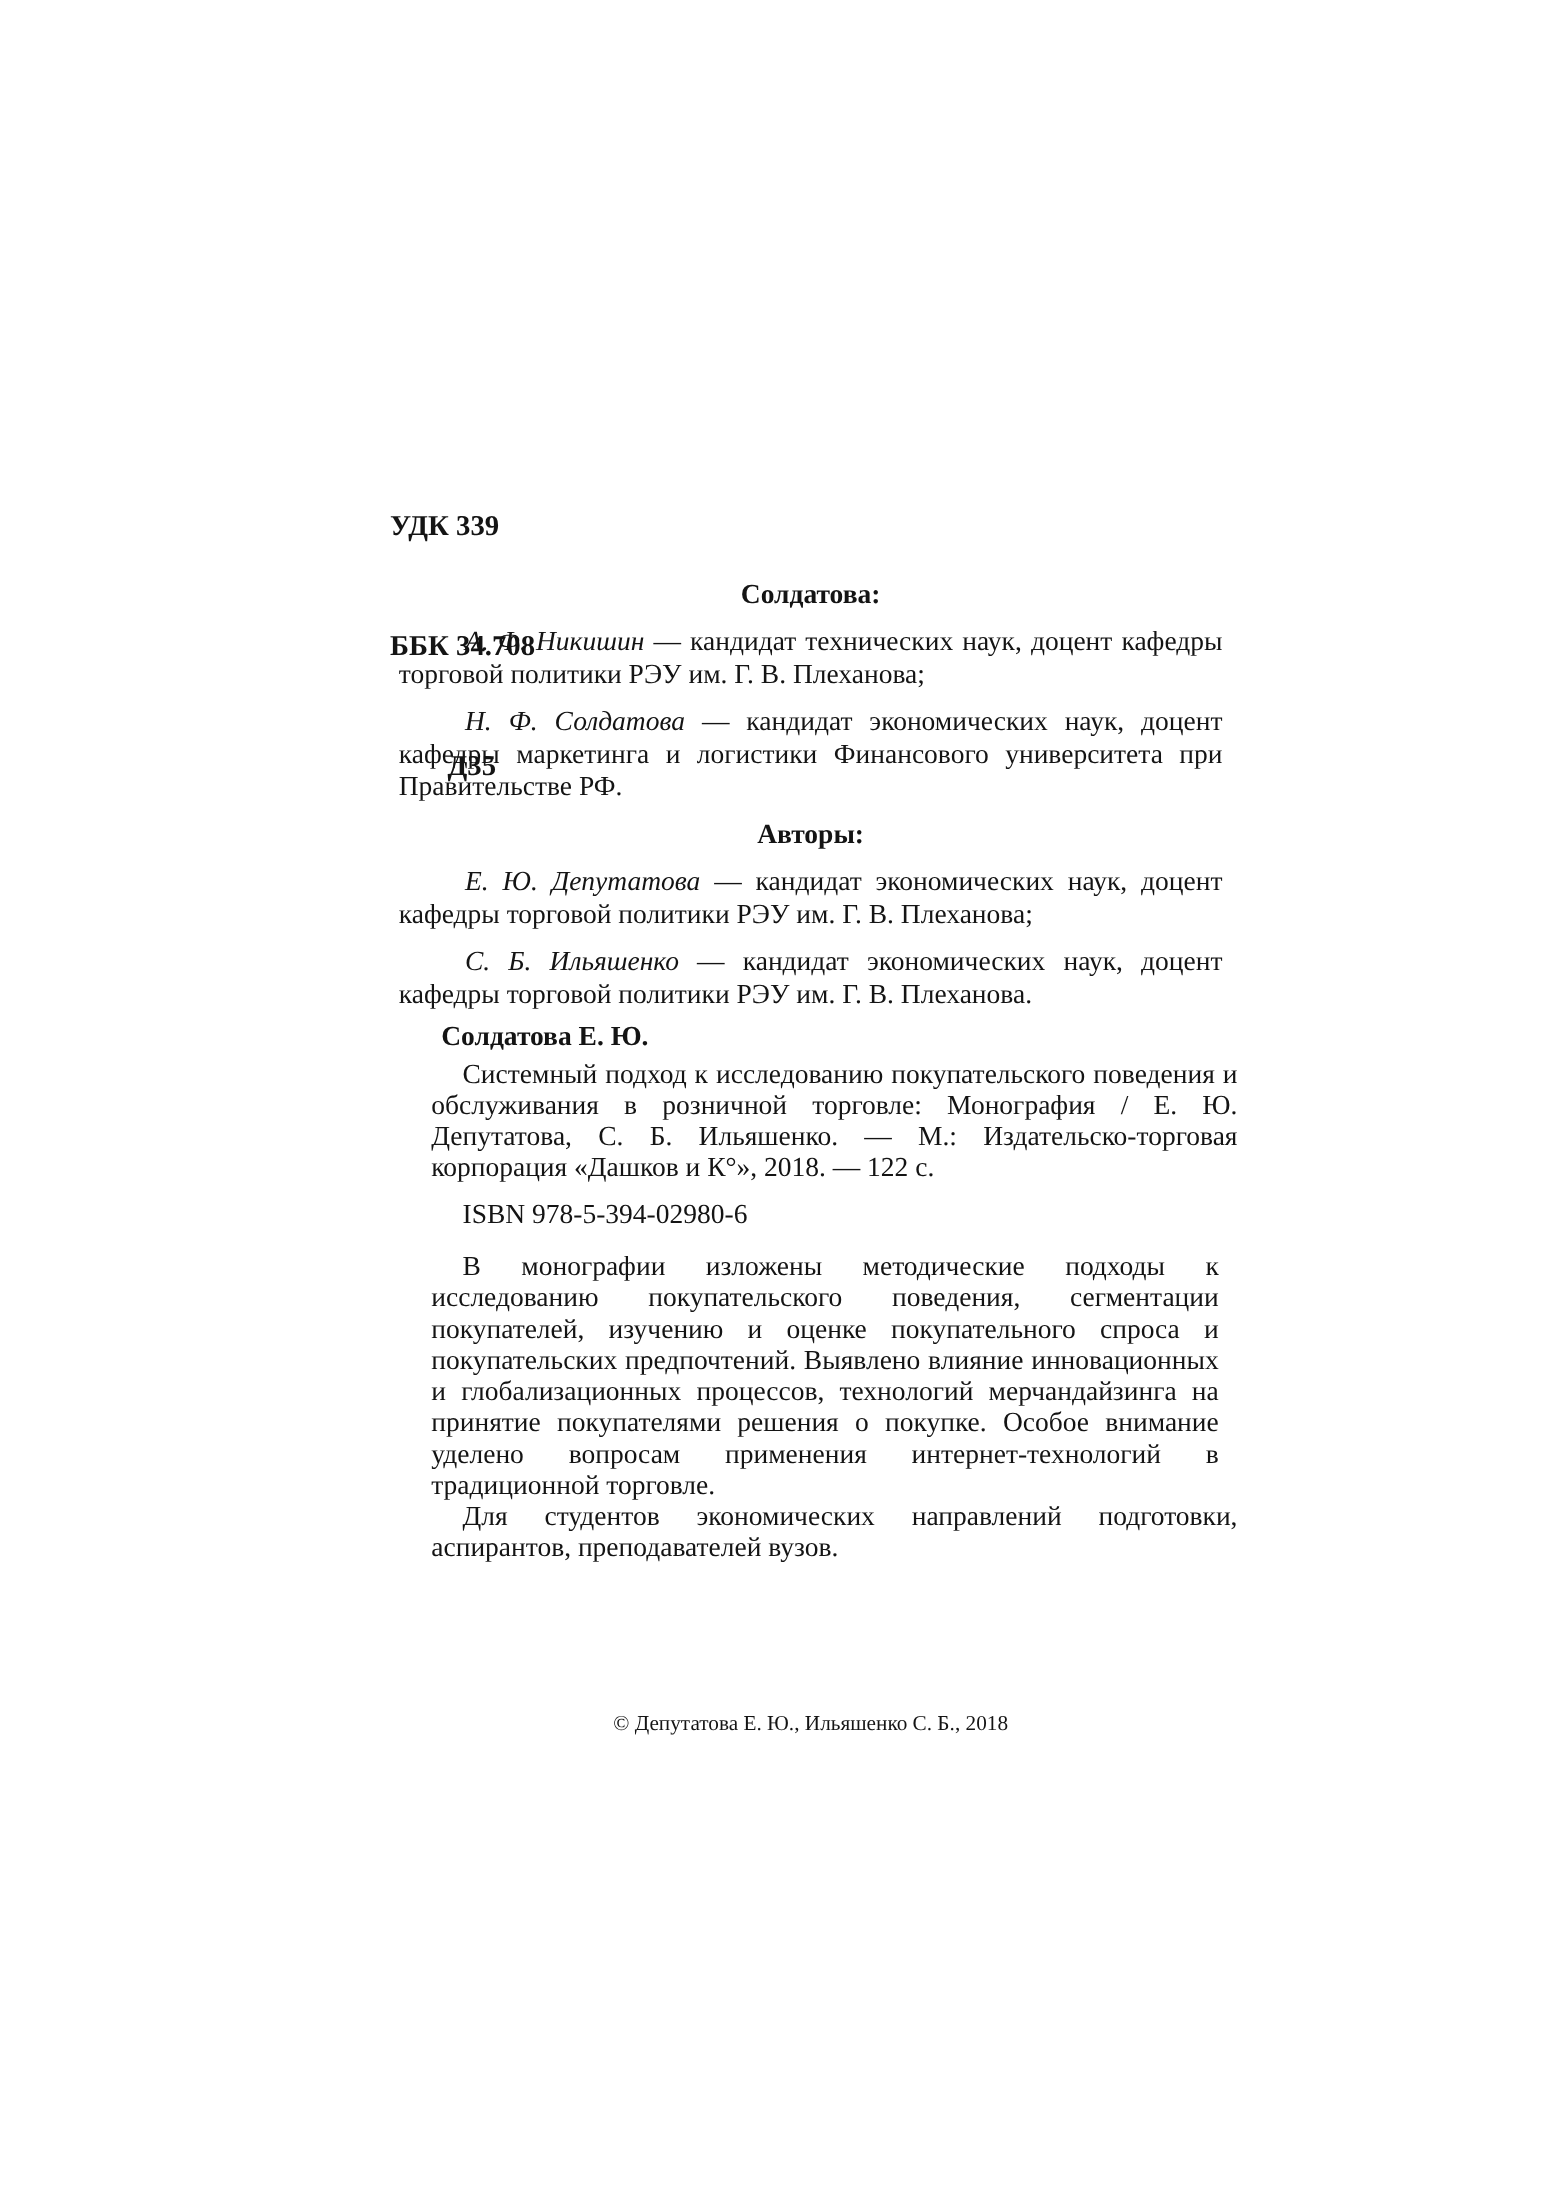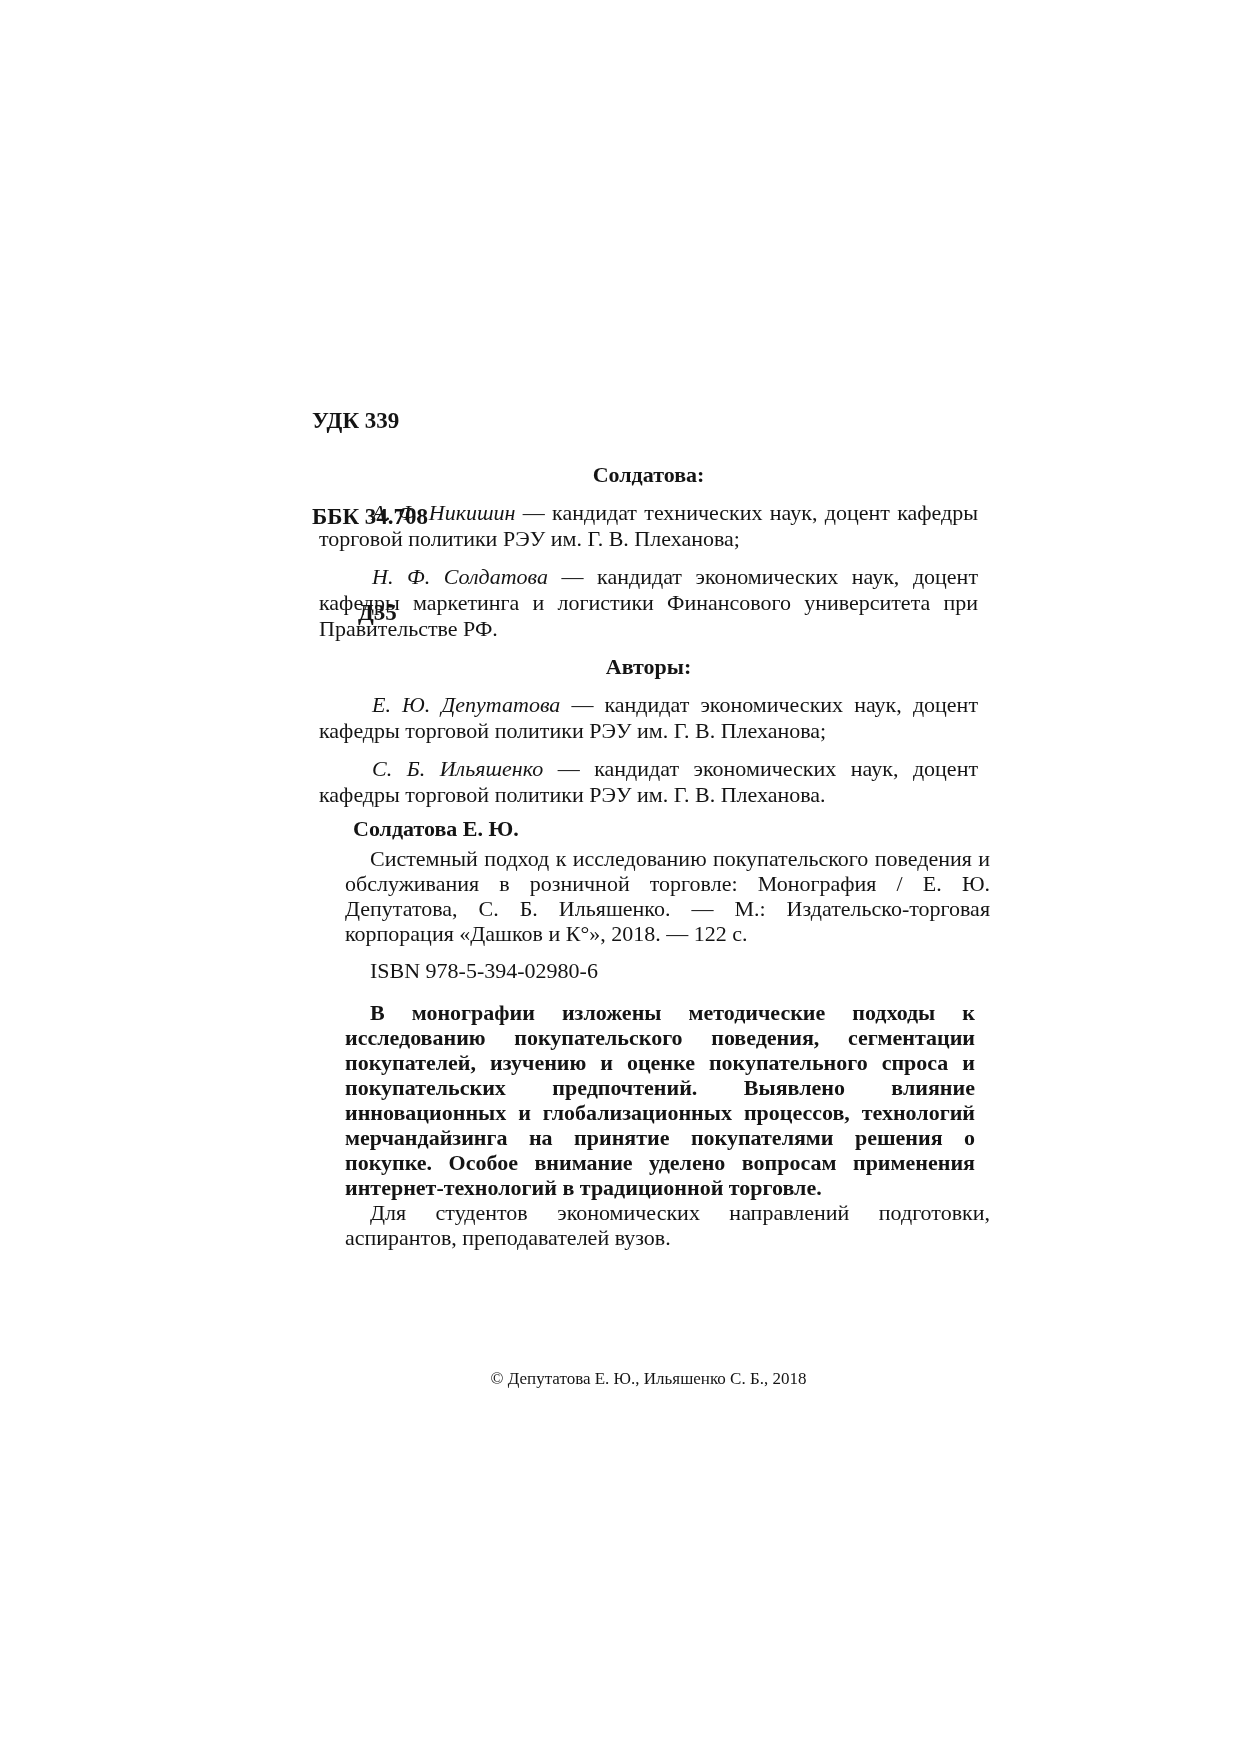--- a/index.html
+++ b/index.html
@@ -68,21 +68,20 @@
     text-indent: 25px;
   }
   .isbn {
     margin: 12px 0 0 0;
     padding-left: 25px;
   }
   .annotation {
     margin: 17px 15px 0 0;
     text-align: justify;
     text-indent: 25px;
-    font-weight: bold;
   }
   .audience {
     margin: 0;
     text-align: justify;
     text-indent: 25px;
   }
 
   
   .copyright-line {
     position: absolute;

